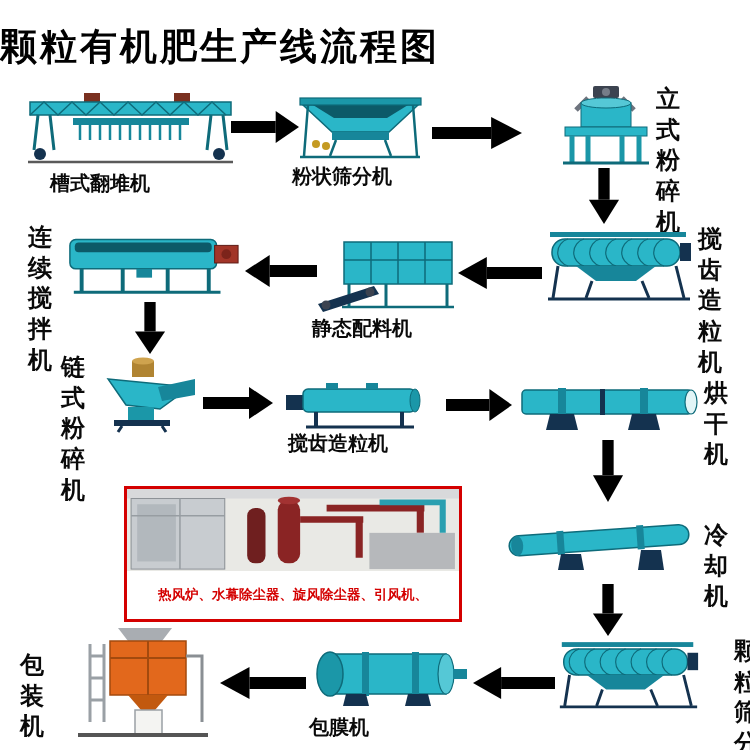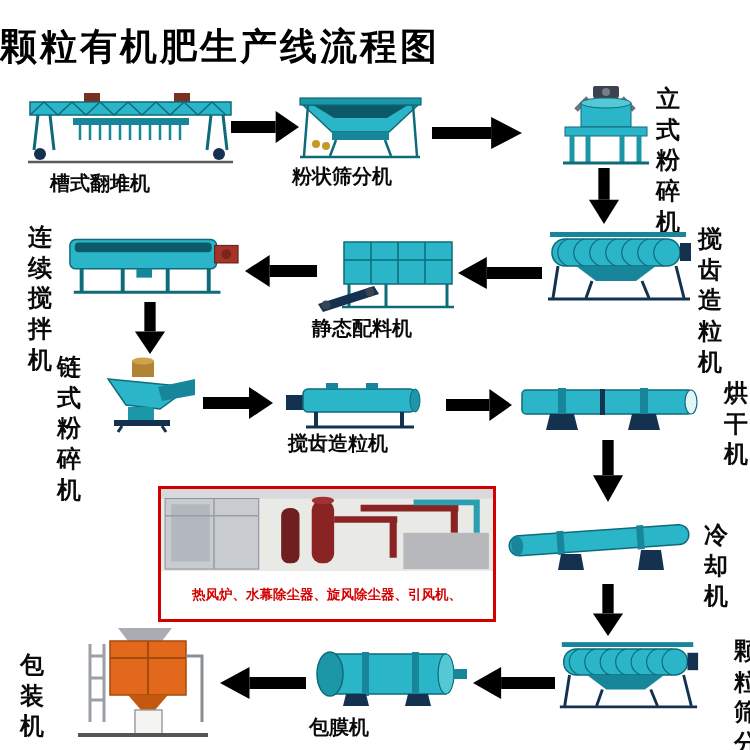--- a/index.html
+++ b/index.html
@@ -148,21 +148,21 @@
   <svg viewBox="0 0 100 78">
     <rect x="34" y="6" width="22" height="16" fill="#b08432"></rect>
     <ellipse cx="45" cy="6" rx="11" ry="3.5" fill="#cfa34e"></ellipse>
     <polygon points="10,24 92,32 62,54 28,50" fill="#2ab6c8" stroke="#0e6b7a" stroke-width="1.5"></polygon>
     <polygon points="60,32 97,24 97,40 64,46" fill="#17869a"></polygon>
     <rect x="30" y="52" width="26" height="13" fill="#1b97a8"></rect>
     <rect x="16" y="65" width="56" height="6" fill="#14324f"></rect>
     <path d="M24 71 L20 77 M64 71 L68 77" stroke="#14324f" stroke-width="3"></path>
   </svg>
 </div>
-<div class="abs vlabel" style="left:48px;top:352px;width:42px;text-align:center;">链式粉碎机</div>
+<div class="abs vlabel" style="left:61px;top:352px;width:42px;">链式粉碎机</div>
 
 <div class="abs arrow" style="left:203px;top:386px;width:70px;height:34px;">
   <svg viewBox="0 0 70 34" preserveAspectRatio="none">
       <rect x="0" y="11" width="46" height="12"></rect>
       <polygon points="46,1 70,17 46,33"></polygon>
     </svg>
 </div>
 
 <div class="abs machine" style="left:284px;top:380px;width:155px;height:52px;">
   <svg viewBox="0 0 155 52">
@@ -188,30 +188,30 @@
   <svg viewBox="0 0 182 55">
     <rect x="4" y="10" width="170" height="24" rx="4" fill="#2ab6c8" stroke="#0e6b7a" stroke-width="1.5"></rect>
     <ellipse cx="173" cy="22" rx="6" ry="12" fill="#e2f5f7" stroke="#0e6b7a" stroke-width="1.2"></ellipse>
     <rect x="40" y="8" width="8" height="28" fill="#17869a"></rect>
     <rect x="122" y="8" width="8" height="28" fill="#17869a"></rect>
     <rect x="82" y="9" width="5" height="26" fill="#14324f"></rect>
     <polygon points="32,34 56,34 60,50 28,50" fill="#14324f"></polygon>
     <polygon points="114,34 138,34 142,50 110,50" fill="#14324f"></polygon>
   </svg>
 </div>
-<div class="abs vlabel" style="left:704px;top:378px;width:44px;text-align:right;">烘干机</div>
+<div class="abs vlabel" style="left:704px;top:378px;width:44px;">烘干机</div>
 
 <div class="abs arrow" style="left:592px;top:440px;width:32px;height:62px;">
   <svg viewBox="0 0 34 60" preserveAspectRatio="none">
       <rect x="11" y="0" width="12" height="34"></rect>
       <polygon points="1,34 17,60 33,34"></polygon>
     </svg>
 </div>
 
-<div class="abs aux-box" style="left:124px;top:486px;width:332px;height:130px;margin-left:34px;">
+<div class="abs aux-box" style="left:124px;top:486px;width:332px;height:130px;">
   <div class="collage">
     <svg viewBox="0 0 326 86" preserveAspectRatio="none">
       <rect width="326" height="86" fill="#e9e9e5"></rect>
       <rect x="0" y="0" width="326" height="10" fill="#d8d9db"></rect>
       <rect x="4" y="10" width="92" height="74" fill="#c8ccd0" stroke="#8a8f94"></rect>
       <rect x="10" y="16" width="38" height="60" fill="#b2b8bd"></rect>
       <path d="M4 28 H96 M52 10 V84" stroke="#979da2" stroke-width="1.5" fill="none"></path>
       <rect x="118" y="20" width="18" height="58" rx="8" fill="#6f1f1f"></rect>
       <rect x="148" y="12" width="22" height="66" rx="10" fill="#8a2424"></rect>
       <ellipse cx="159" cy="12" rx="11" ry="4" fill="#a23232"></ellipse>

